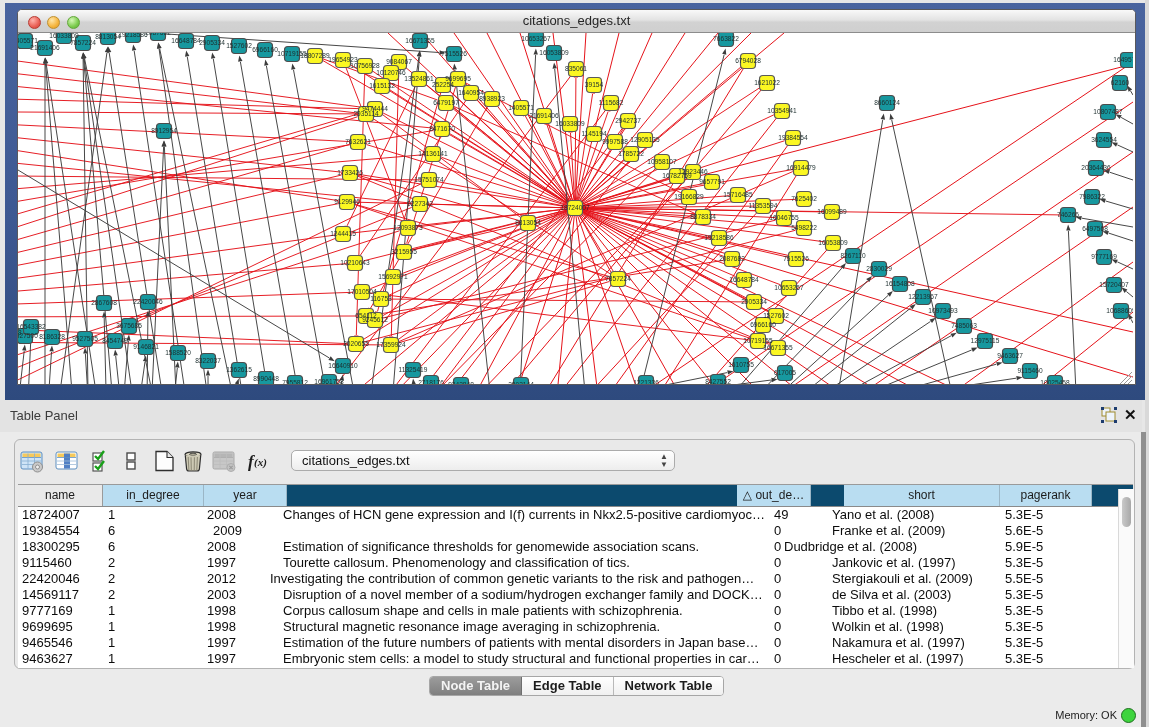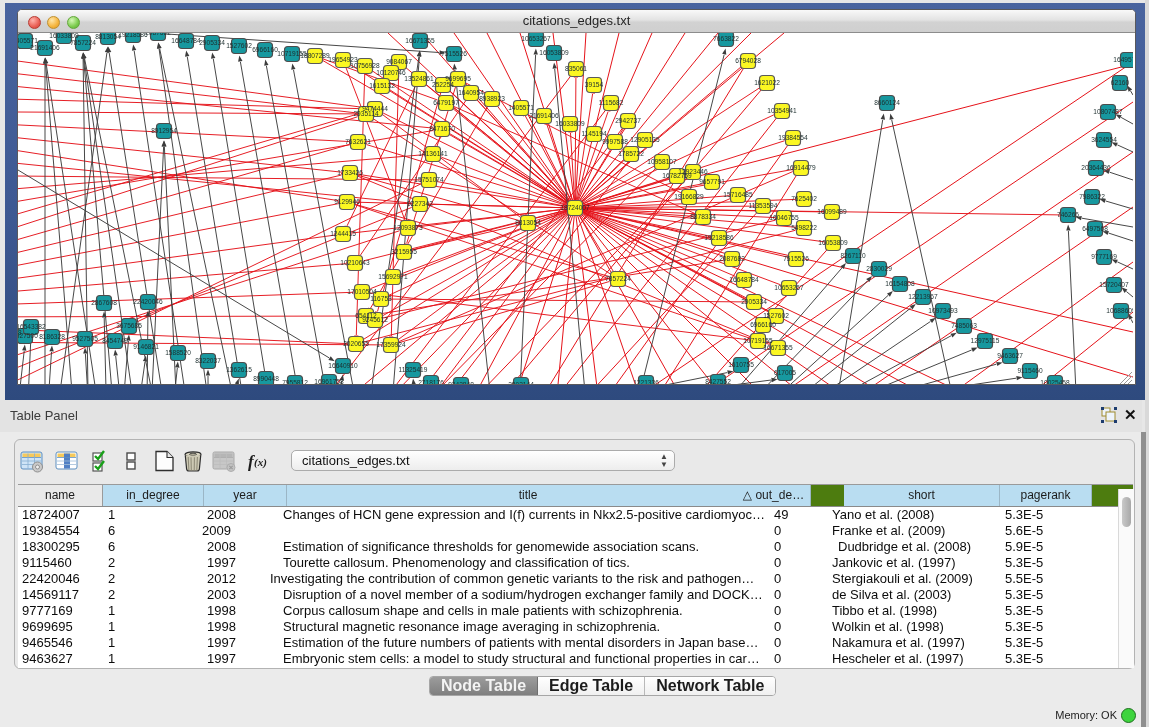--- a/index.html
+++ b/index.html
@@ -13,34 +13,34 @@
   border-bottom:1px solid #8c8c8c}
 #titlebar .t{position:absolute;left:0;right:0;top:3px;text-align:center;
   font-size:13px;color:#262626}
 .tl{position:absolute;top:6px;width:11px;height:11px;border-radius:50%}
 #canvas{position:absolute;left:0;top:23px;width:1115px;height:352px;background:#fff}
 #tph{position:absolute;left:0;top:400px;width:1142px;height:32px;background:#e3e3e3}
 #tph .t{position:absolute;left:10px;top:8px;font-size:13px;color:#3c3c3c}
 #lower{position:absolute;left:0;top:432px;width:1142px;height:295px;background:#ebebeb}
 #panel{position:absolute;left:14px;top:439px;width:1121px;height:230px;
   border:1px solid #b3b3b3;border-radius:6px;background:#e9e9e9;box-sizing:border-box}
-#thead{position:absolute;left:18px;top:484px;width:1115px;height:23px;background:#4d7c0f;
+#thead{position:absolute;left:18px;top:484px;width:1115px;height:23px;background:#0c4a6e;
   border-top:1px solid #9a9a9a;border-bottom:1px solid #8a8a8a;box-sizing:border-box}
 .hc{position:absolute;top:0;height:21px;line-height:21px;font-size:12px;color:#1c1c1c;
   text-align:center;border-right:1px solid #9bb6c6;box-sizing:border-box;background:#b9ddf1}
 #tbody{position:absolute;left:18px;top:507px;width:1115px;height:161px;background:#fff;overflow:hidden}
 .trow{position:absolute;left:0;width:1115px;height:16px;font-size:13px;color:#0c0c0c}
 .trow span{position:absolute;top:0;height:16px;line-height:15px;white-space:nowrap}
 #vsb{position:absolute;left:1118px;top:489px;width:15px;height:179px;background:#fafafa;
   border-left:1px solid #d9d9d9}
 #vsb .th{position:absolute;left:3px;top:8px;width:9px;height:30px;border-radius:5px;
   background:linear-gradient(90deg,#c9c9c9,#a8a8a8)}
 #tabs{position:absolute;left:429px;top:676px;height:18px;display:flex;
   border:1px solid #a6a6a6;border-radius:4px;overflow:hidden;background:#fff}
-.tab{height:18px;line-height:18px;font-size:16px;font-weight:bold;padding:0 11px;color:#1c1c1c;
+.tab{height:18px;line-height:18px;font-size:13px;font-weight:bold;padding:0 11px;color:#1c1c1c;
   background:linear-gradient(180deg,#ffffff,#f0f0f0);border-right:1px solid #b9b9b9}
 .tab.sel{background:linear-gradient(180deg,#9c9c9c,#7f7f7f);color:#f4f4f4;border-right:1px solid #6f6f6f}
 #status{position:absolute;right:32px;top:709px;font-size:11px;color:#1d1d1d}
 #memdot{position:absolute;right:13px;top:708px;width:13px;height:13px;border-radius:50%;
   background:#3ed43e;border:1px solid #1f6f1f}
 #rgutter{position:absolute;left:1145px;top:0;width:4px;height:727px;background:#d9d9d9}
 #rsb{position:absolute;left:1141px;top:432px;width:5px;height:295px;background:#8f8f8f}
 #toolbar{position:absolute;left:20px;top:450px;height:26px}
 #combo{position:absolute;left:291px;top:450px;width:384px;height:21px;
   border:1px solid #ababab;border-radius:5px;background:linear-gradient(180deg,#ffffff,#ededed);
@@ -834,50 +834,49 @@
 </svg>
 </div>
 <div id="combo">
     <div class="t">citations_edges.txt</div>
     <div class="ar">▲<br>▼</div>
   </div>
 <div id="thead">
   <div class="hc" style="left:0;width:85px;background:#e9e9e9;border-right:1px solid #9a9a9a">name</div>
   <div class="hc" style="left:85px;width:101px">in_degree</div>
   <div class="hc" style="left:186px;width:83px">year</div>
-  <div class="hc" style="left:269px;width:483px">title</div>
   <div class="hc" style="left:719px;width:74px">△ out_de…</div>
   <div class="hc" style="left:826px;width:156px">short</div>
   <div class="hc" style="left:982px;width:92px">pagerank</div>
 </div>
 <div id="tbody"></div>
 <div class="trow" style="top:507px">
     <span style="left:22px">18724007</span>
     <span style="left:108px">1</span>
     <span style="left:207px">2008</span>
     <span style="left:283px;width:484px;overflow:hidden">Changes of HCN gene expression and I(f) currents in Nkx2.5‑positive cardiomyoc…</span>
     <span style="left:774px">49</span>
     <span style="left:832px;width:168px;overflow:hidden">Yano et al. (2008)</span>
     <span style="left:1005px">5.3E-5</span>
   </div>
 <div class="trow" style="top:523px">
     <span style="left:22px">19384554</span>
     <span style="left:108px">6</span>
-    <span style="left:202px">2009</span>
+    <span style="left:213px">2009</span>
     <span style="left:774px">0</span>
     <span style="left:832px;width:168px;overflow:hidden">Franke et al. (2009)</span>
     <span style="left:1005px">5.6E-5</span>
   </div>
 <div class="trow" style="top:539px">
     <span style="left:22px">18300295</span>
     <span style="left:108px">6</span>
     <span style="left:207px">2008</span>
     <span style="left:283px;width:484px;overflow:hidden">Estimation of significance thresholds for genomewide association scans.</span>
     <span style="left:774px">0</span>
-    <span style="left:838px;width:168px;overflow:hidden">Dudbridge et al. (2008)</span>
+    <span style="left:784px;width:168px;overflow:hidden">Dudbridge et al. (2008)</span>
     <span style="left:1005px">5.9E-5</span>
   </div>
 <div class="trow" style="top:555px">
     <span style="left:22px">9115460</span>
     <span style="left:108px">2</span>
     <span style="left:207px">1997</span>
     <span style="left:283px;width:484px;overflow:hidden">Tourette callosum. Phenomenology and classification of tics.</span>
     <span style="left:774px">0</span>
     <span style="left:832px;width:168px;overflow:hidden">Jankovic et al. (1997)</span>
     <span style="left:1005px">5.3E-5</span>

